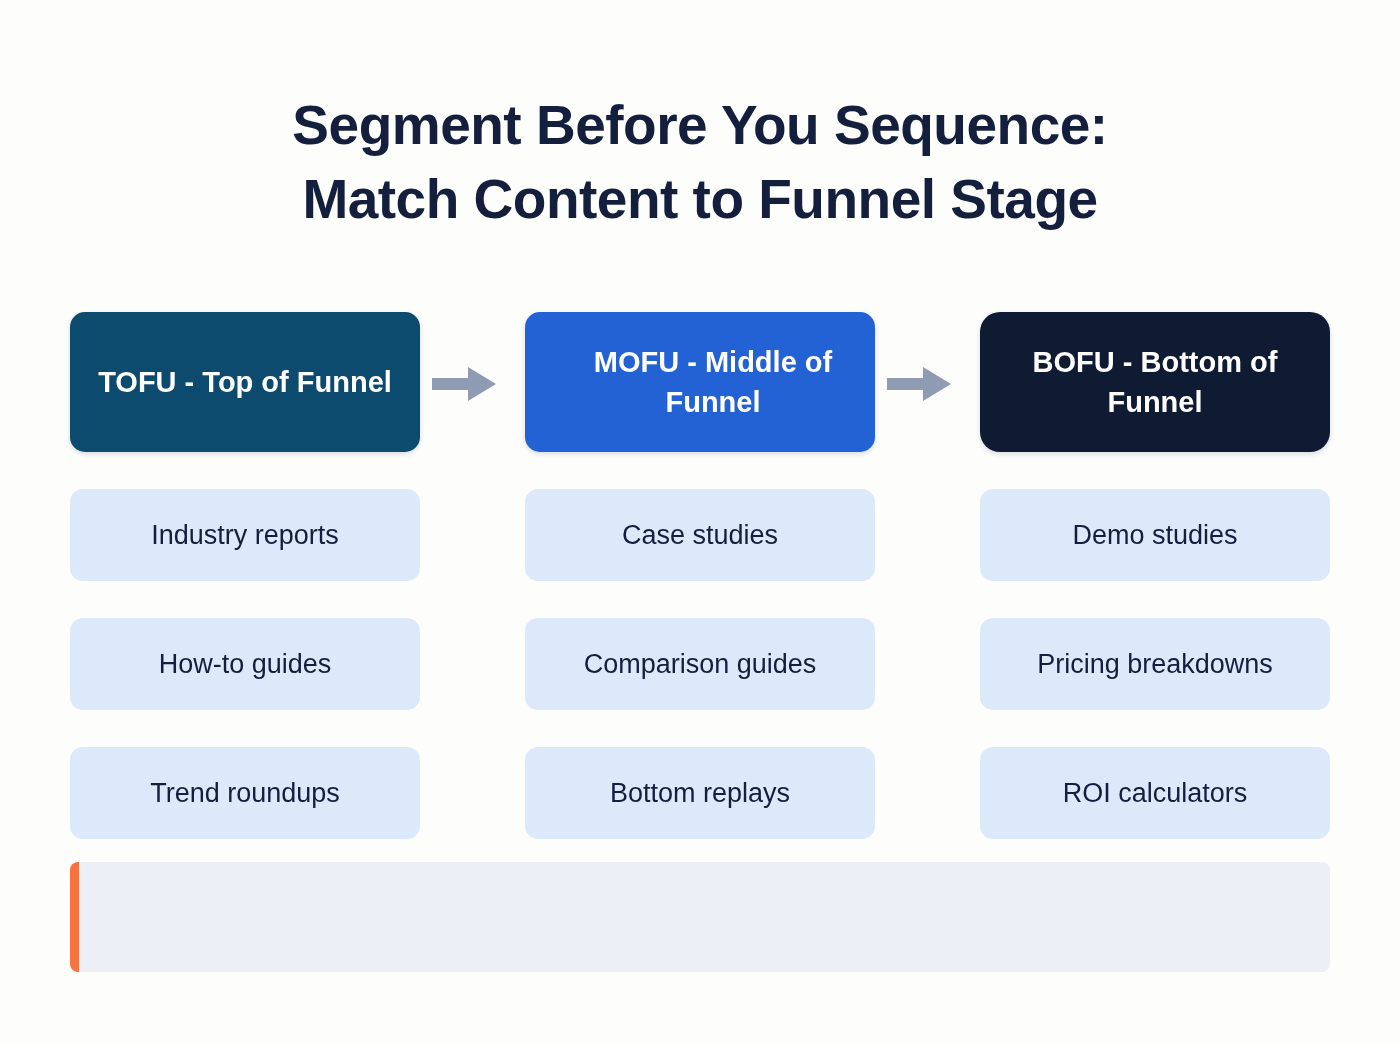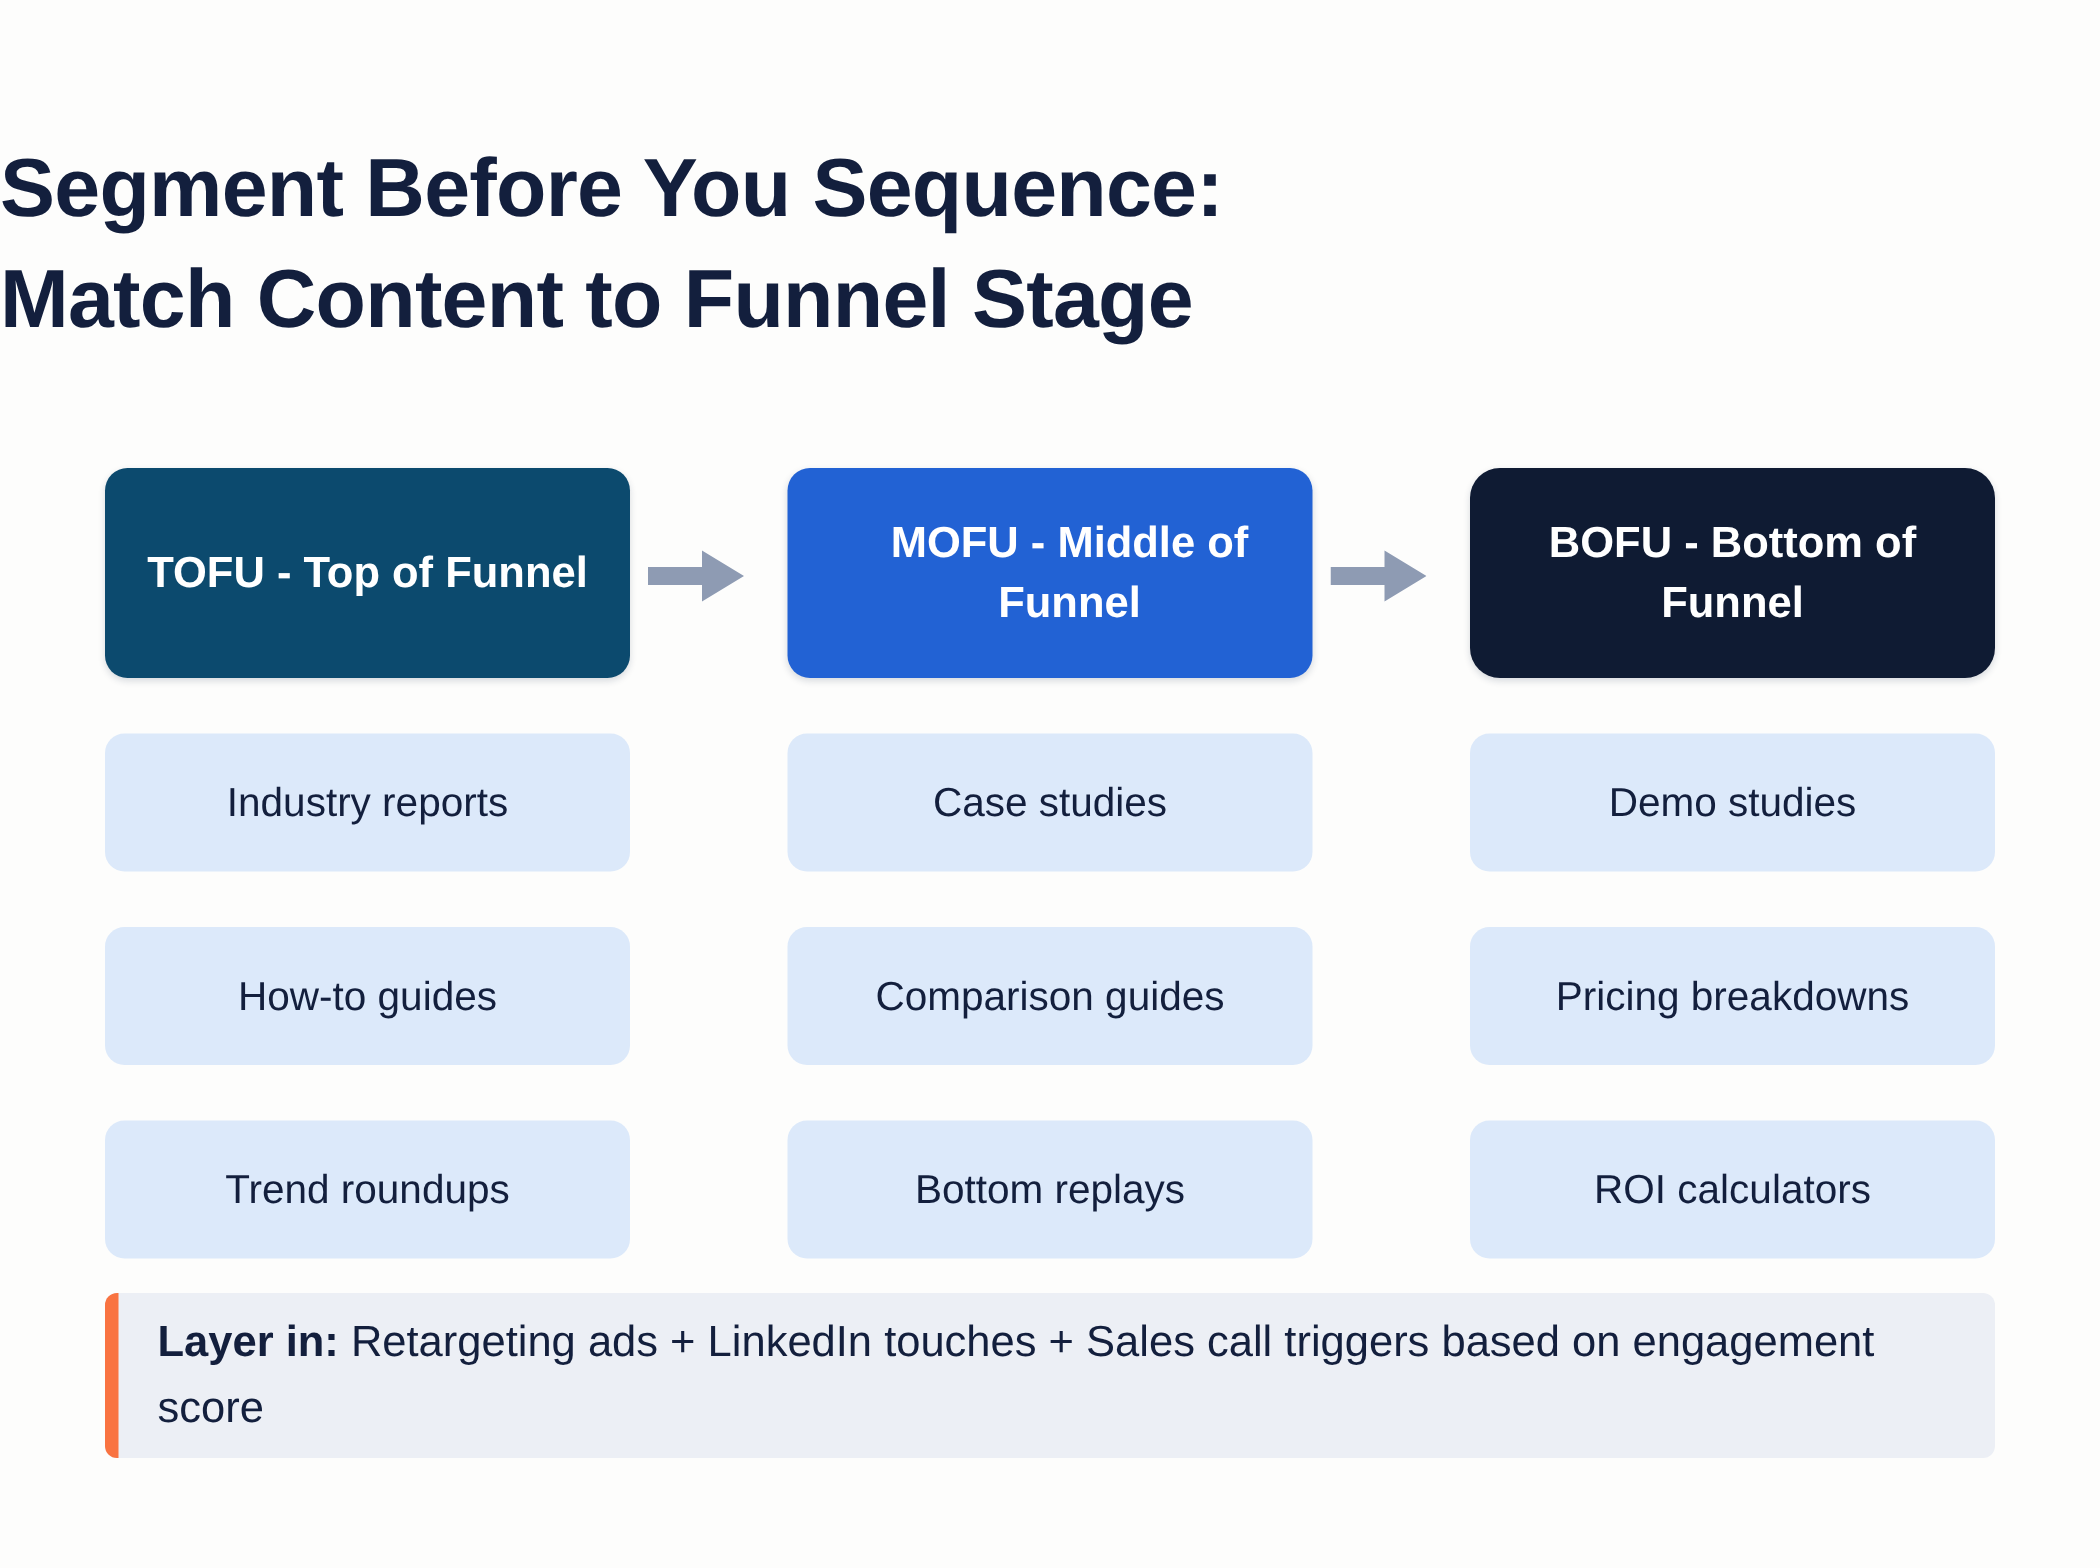--- a/index.html
+++ b/index.html
@@ -18,20 +18,21 @@
     background: #fdfdfc;
     overflow: hidden;
   }
 
   
   .title-block {
     position: absolute;
     left: 0;
     top: 88px;
     width: 1400px;
+    text-align: center;
   }
   .title-line {
     display: block;
     font-size: 55px;
     line-height: 74px;
     font-weight: bold;
     color: #131f3d;
     letter-spacing: -0.5px;
   }
 
@@ -166,18 +167,15 @@
   </div>
 
   <div class="arrow arrow-2">
     <svg width="64" height="40" viewBox="0 0 64 40" xmlns="http://www.w3.org/2000/svg">
       <polygon points="0,14 36,14 36,3 64,20 36,37 36,26 0,26" fill="#8e9bb3"></polygon>
     </svg>
   </div>
 
   <div class="callout">
     <div class="callout-stripe"></div>
-    <div class="callout-text">
-      <span class="lead">Layer in:</span><span> Retargeting ads + LinkedIn touches + Sales call triggers based on engagement score</span>
-    </div>
   </div>
 
 </div>
 
 </body></html>

